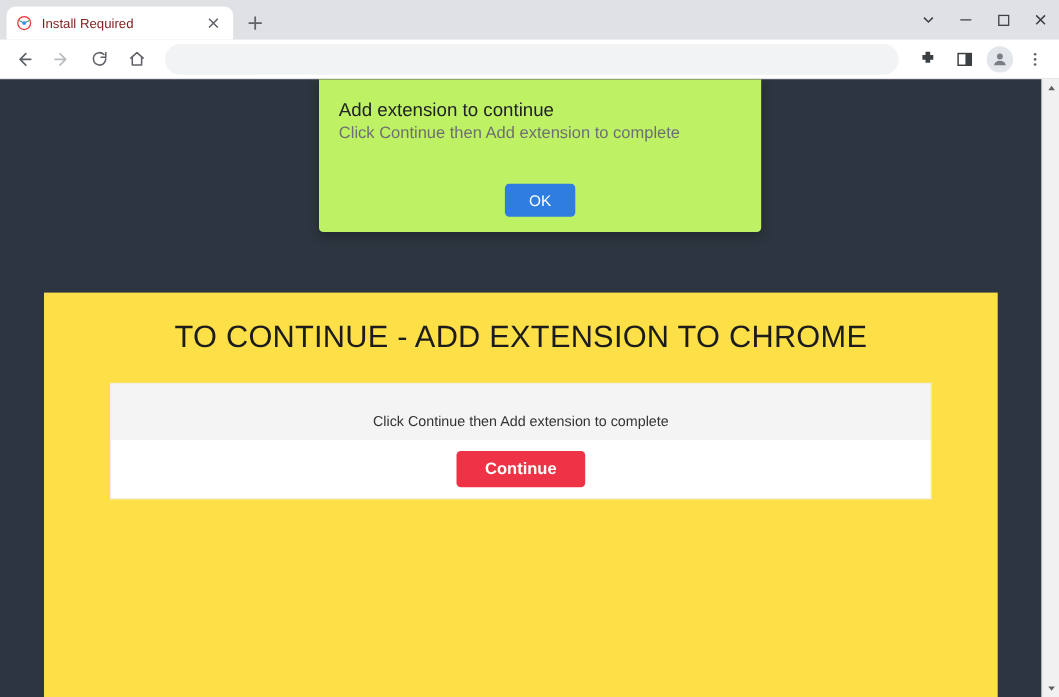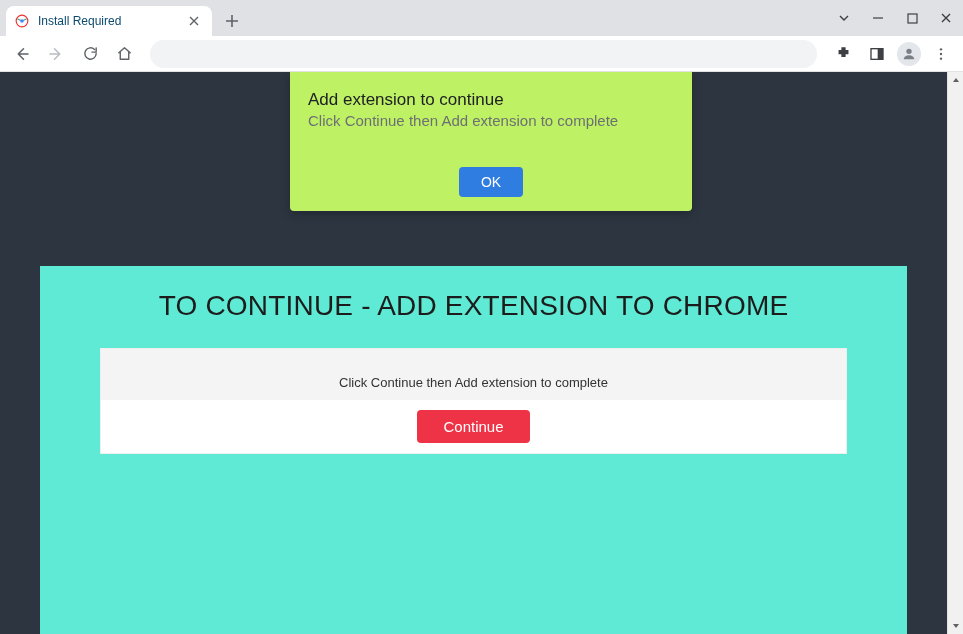--- a/index.html
+++ b/index.html
@@ -1,21 +1,21 @@
 <!DOCTYPE html>
 <html><head>
 <meta charset="utf-8">
 <style>
   * { box-sizing: border-box; margin: 0; padding: 0; }
   html, body { width: 963px; height: 634px; font-family: "Segoe UI", Arial, sans-serif; overflow: hidden; background:#fff; }
   
   .titlebar { height: 36px; background: #dfe1e5; display:flex; align-items:flex-end; position:relative; }
   .tab { margin-left:6px; margin-top:6px; height:30px; background:#fff; border-radius:8px 8px 0 0; display:flex; align-items:center; padding:0 10px 0 8px; width:206px; position:relative; }
   .tab .favicon { width:16px; height:16px; margin-right:8px; display:flex; align-items:center; justify-content:center;}
-  .tab .title { font-size:12px; color:#0c4a6e; flex:1; white-space:nowrap; overflow:hidden; text-overflow:ellipsis;}
+  .tab .title { font-size:12px; color:#7f1d1d; flex:1; white-space:nowrap; overflow:hidden; text-overflow:ellipsis;}
   .tab .close { width:16px; height:16px; display:flex; align-items:center; justify-content:center; color:#5f6368; font-size:14px;}
   .newtab { width:28px; height:28px; display:flex; align-items:center; justify-content:center; color:#5f6368; font-size:18px; margin-left:6px; margin-bottom:1px;}
   .win-controls { position:absolute; right:0; top:0; height:36px; display:flex; align-items:center; }
   .win-btn { width:34px; height:36px; display:flex; align-items:center; justify-content:center; color:#3c4043; }
   .win-caret { width:34px; height:36px; display:flex; align-items:center; justify-content:center; color:#3c4043; }
 
   .toolbar { height:36px; background:#fff; border-bottom:1px solid #e3e3e3; display:flex; align-items:center; padding:0 8px; gap:6px;}
   .tb-btn { width:28px; height:28px; display:flex; align-items:center; justify-content:center; color:#5f6368; border-radius:50%; }
   .tb-btn.disabled { color:#b9bcc0; }
   .omnibox { flex:1; height:28px; background:#f1f3f4; border-radius:14px; margin:0 6px; }
@@ -31,27 +31,27 @@
   .vscroll .arrow.down { bottom:0; }
 
   
   .dialog { position:absolute; left:290px; top:0; width:402px; background:#bef264; box-shadow:0 3px 10px rgba(0,0,0,0.25); border-radius:0 0 4px 4px; padding:18px 18px 14px 18px; }
   .dialog .d-title { font-size:17px; color:#202124; margin-bottom:2px; }
   .dialog .d-sub { font-size:15px; color:#6d6f73; }
   .dialog .d-actions { display:flex; justify-content:center; margin-top:38px; }
   .d-ok { background:#2f7de1; color:#fff; border:none; border-radius:4px; padding:7px 22px; font-size:14px; font-weight:500; }
 
   
-  .card { position:absolute; left:40px; right:40px; top:194px; bottom:0; background:#5eead4; padding:24px 60px 40px 60px; }
+  .card { position:absolute; left:40px; right:40px; top:194px; bottom:0; background:#fde047; padding:24px 60px 40px 60px; }
   .card-inner { max-width:760px; margin:0 auto; }
   .card h1 { font-size:28px; font-weight:400; text-align:center; color:#1c1c1c; letter-spacing:0.2px; }
   .panel { margin-top:26px; border:1px solid #eee; }
   .panel-head { background:#f4f4f4; text-align:center; font-size:13px; color:#333; padding:26px 8px 10px 8px; }
   .panel-body { background:#fff; padding:10px; display:flex; justify-content:center; }
-  .continue-btn { background:#ee3346; color:#fff; border:none; border-radius:4px; padding:8px 26px; font-size:15px; }
+  .continue-btn { background:#ee3346; color:#fff; border:none; border-radius:4px; padding:8px 26px; font-size:15px;font-weight:bold; }
   .fineprint { text-align:center; font-size:10px; color:#6b6b6b; margin-top:20px; }
   .fineprint .gap { display:inline-block; width:34px; }
 
   svg { display:block; }
 </style>
 </head>
 <body>
 
 <div class="titlebar">
   <div class="tab">

